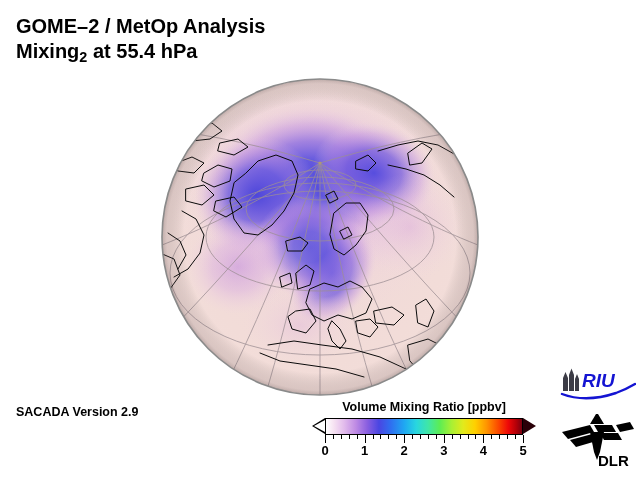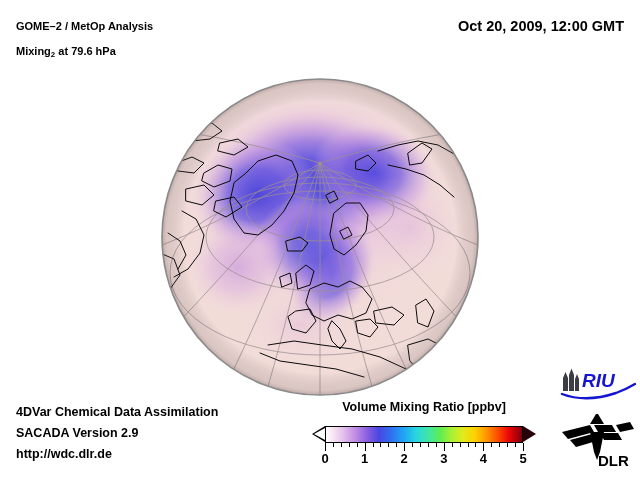--- a/index.html
+++ b/index.html
@@ -14,21 +14,21 @@
     overflow: hidden;
     font-family: "Liberation Sans", sans-serif;
     color: #000000;
   }
 
   
   .hdr-left {
     position: absolute;
     left: 16px;
     top: 14px;
-    font-size: 11px;
+    font-size: 20px;
     font-weight: bold;
     line-height: 25px;
     white-space: nowrap;
   }
   .hdr-right {
     position: absolute;
     right: 16px;
     top: 14px;
     font-size: 14.5px;
     font-weight: bold;
@@ -65,21 +65,21 @@
     position: absolute;
     left: 312px;
     top: 400px;
     width: 224px;
   }
   #cb-title {
     font-size: 12.5px;
     font-weight: bold;
     text-align: center;
     white-space: nowrap;
-    margin-bottom: 12px;
+    margin-bottom: 4px;
   }
   #cb-row {
     position: relative;
     height: 17px;
     width: 224px;
   }
   #cb-bar {
     position: absolute;
     left: 13px;
     top: 0;
@@ -182,25 +182,24 @@
     width: 76px;
     height: 58px;
   }
   #riu-logo svg, #dlr-logo svg { display: block; }
 </style>
 </head>
 <body>
 
 <div class="hdr-left">
   <span class="hdr-line">GOME–2 / MetOp Analysis</span>
-  <span class="hdr-line"><span>Mixing</span><sub>2</sub><span> at 79.6 hPa</span></span>
+  <span class="hdr-line"><span>Mixing</span><sub>2</sub><span> at 55.4 hPa</span></span>
 </div>
 
 <div class="hdr-right">
-  <span class="hdr-line">Oct 20, 2009, 12:00 GMT</span>
 </div>
 
 <div id="globe-wrap">
 <svg id="globe-svg" viewBox="0 0 320 320" xmlns="http://www.w3.org/2000/svg">
   <defs>
     <clipPath id="diskClip">
           <circle cx="160" cy="160" r="158"></circle>
         </clipPath>
 
     <radialGradient id="baseField" cx="50%" cy="50%" r="72%">
@@ -353,23 +352,21 @@
     <circle cx="160" cy="160" r="158" fill="url(#limbShade)"></circle>
   </g>
 
   <circle cx="160" cy="160" r="158" fill="none" stroke="#8a8a8a" stroke-width="1.6"></circle>
 
   <circle cx="160" cy="86" r="1.6" fill="#b09a70" opacity="0.9"></circle>
 </svg>
 </div>
 
 <div class="footer-text">
-  <span>4DVar Chemical Data Assimilation</span>
   <span>SACADA Version 2.9</span>
-  <span>http://wdc.dlr.de</span>
 </div>
 
 <div id="colorbar-block">
   <div id="cb-title">Volume Mixing Ratio [ppbv]</div>
   <div id="cb-row">
     <div id="cb-cap-left" class="cb-cap"></div>
     <div id="cb-bar"></div>
     <div id="cb-cap-right" class="cb-cap"></div>
     <div id="cb-ticks">
         <div class="tick major" style="left: 0px;"></div>

